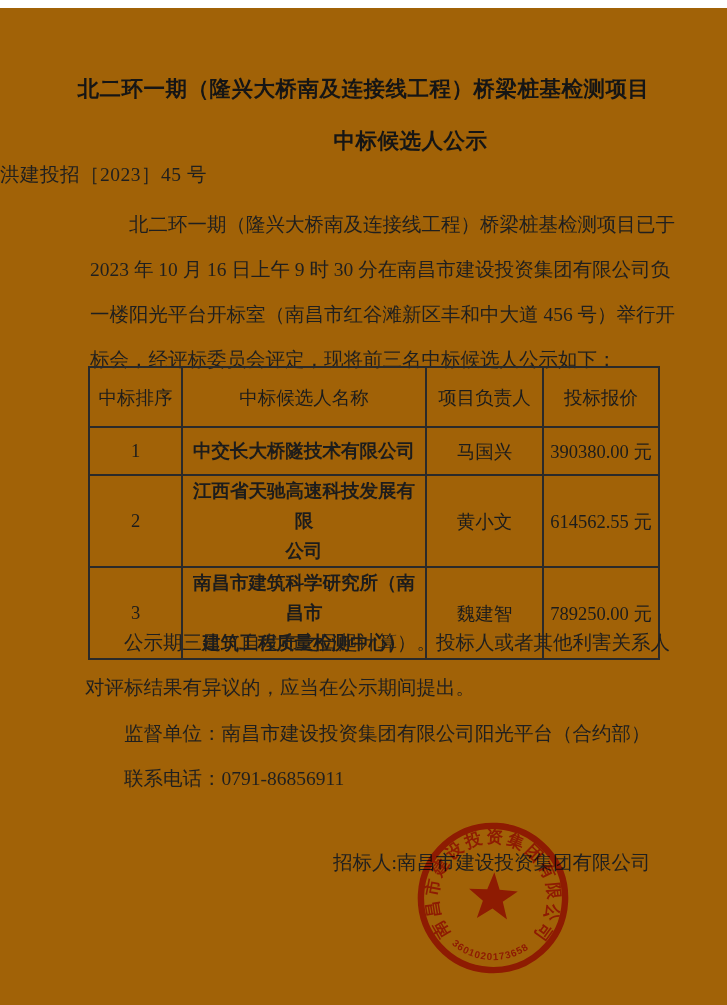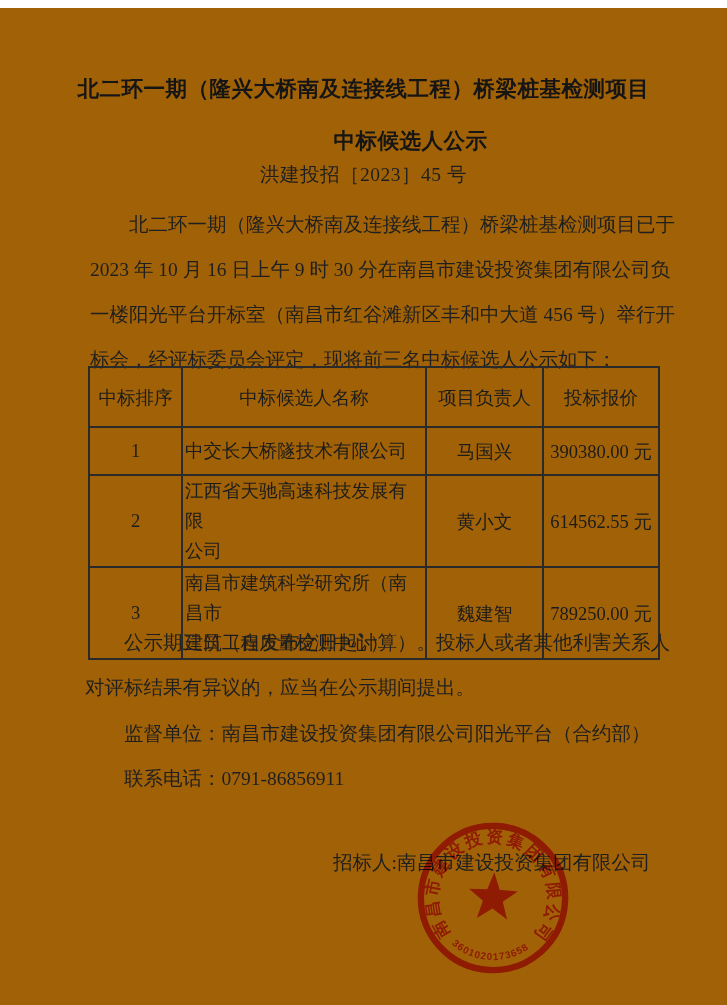--- a/index.html
+++ b/index.html
@@ -23,21 +23,21 @@
     letter-spacing: 0.5px;
     color: #151515;
   }
   .title-1 { top: 66px; }
   .title-2 { top: 118px; padding-left: 47px; }
   .docnum {
     position: absolute;
     top: 153px;
     left: 0;
     width: 727px;
-    text-align: center;
+    text-align: left;
     font-size: 19.5px;
     letter-spacing: 0.5px;
   }
   .intro {
     position: absolute;
     top: 194px;
     left: 90px;
     width: 571px;
     font-size: 19.5px;
   }
@@ -66,21 +66,21 @@
     font-weight: normal;
     padding: 0 2px;
   }
   .col-rank { width: 87px; }
   .col-name { width: 238px; }
   .col-mgr  { width: 111px; }
   .col-price{ width: 110px; border-radius: 26px; }
   tr.hdr    { height: 60px; }
   tr.r1     { height: 48px; }
   tr.r2, tr.r3 { height: 63px; }
-  .name-line { line-height: 30px; text-align: left; }
+  .name-line { line-height: 30px; text-align: center; font-weight: bold; }
 
   .notice {
     position: absolute;
     top: 612px;
     left: 85px;
     width: 571px;
     font-size: 19.5px;
   }
   .supervisor, .contact {
     position: absolute;

